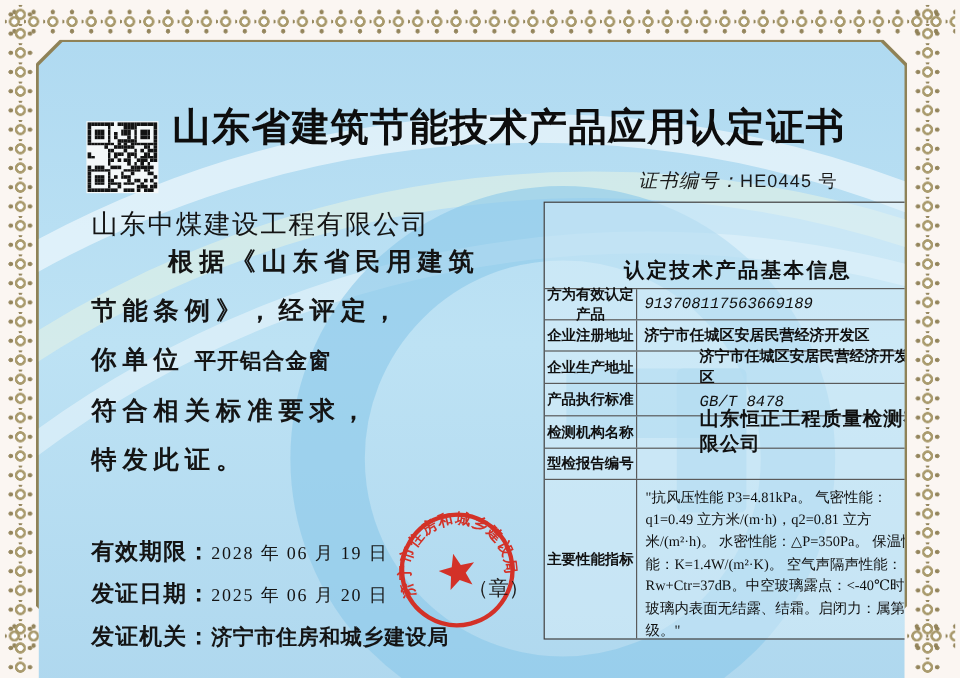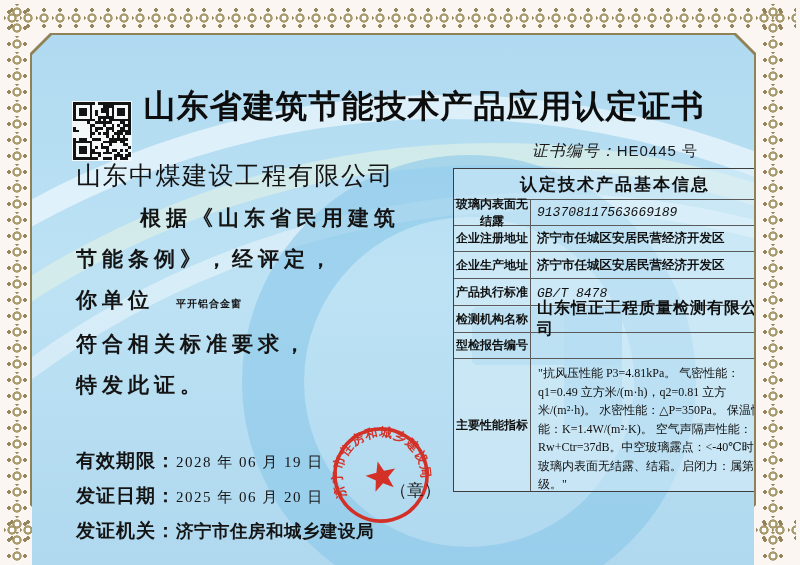--- a/index.html
+++ b/index.html
@@ -80,28 +80,28 @@
     font-family:"Liberation Sans","DejaVu Sans",sans-serif;
     font-weight:800;font-size:32px;letter-spacing:1px;color:#0d0d0d;
   }
   .cert-no{
     position:absolute;right:56px;top:106px;font-size:16px;color:#1a1a1a;
   }
   .cert-no .lbl{font-style:italic;letter-spacing:1px;margin-top:24px;}
   .cert-no .val{font-family:"Liberation Sans","DejaVu Sans",sans-serif;font-size:15px;letter-spacing:1px;}
 
   
-  .company{position:absolute;left:44px;top:124px;font-size:25px;letter-spacing:1.5px;color:#141414;}
+  .company{position:absolute;left:44px;top:137px;font-size:22px;letter-spacing:1.5px;color:#141414;}
   .statement{
     position:absolute;left:44px;top:163px;width:372px;
     font-size:21px;font-weight:600;letter-spacing:5px;line-height:41px;color:#141414;
   }
   .statement .indent{padding-left:64px;display:block;}
   .statement .ln{display:block;}
-  .product{font-size:10px;font-weight:600;letter-spacing:1px;margin-left:22px;}
+  .product{font-size:18px;font-weight:600;letter-spacing:1px;margin-left:8px;}
 
   .dates{position:absolute;left:44px;top:409px;line-height:34px;color:#141414;}
   .dates .lab{font-weight:700;font-size:19px;letter-spacing:1px;}
   .dates .val{font-size:15px;letter-spacing:1.5px;}
   .dates .val-strong{font-family:"Liberation Sans","DejaVu Sans",sans-serif;font-weight:700;font-size:17.5px;letter-spacing:.5px;}
   .stamp-note{position:absolute;left:358px;top:444px;font-size:17px;color:#222;z-index:3;}
 
   
   .seal{position:absolute;left:299px;top:390px;width:100px;height:100px;z-index:5;
         transform:rotate(-14deg);opacity:.95;mix-blend-mode:multiply;}
@@ -121,21 +121,21 @@
     font-size:12px;font-weight:700;letter-spacing:0;padding:1px;box-sizing:border-box;
   }
   .tval{
     flex:1;display:flex;align-items:center;padding:2px 6px;box-sizing:border-box;
     font-size:12.5px;font-weight:600;
   }
   .tval.mono{font-family:"Liberation Mono","DejaVu Sans Mono",monospace;font-weight:400;font-size:13px;font-style:italic;}
   .tval.low{align-items:flex-end;padding-bottom:4px;}
   .tval.big{font-size:16px;letter-spacing:1px;}
   .tval.perf{font-size:12px;line-height:18.5px;align-items:flex-start;padding:5px 7px;font-weight:400;}
-  .rh30{height:30px;} .rh26{height:26px;} .rh27{height:27px;} .rh133{height:133px;}
+  .rh30{height:30px;margin-top:41px;} .rh26{height:26px;} .rh27{height:27px;gap:46px;} .rh133{height:133px;}
   .remarks{border-top:1px solid #5a5a5a;padding:2px 8px 4px 8px;}
   .remarks .rtitle{text-align:center;font-size:15px;font-weight:800;letter-spacing:10px;line-height:19px;}
   .remarks .ritem{font-size:10.5px;font-weight:700;line-height:13.5px;letter-spacing:.2px;}
 </style>
 </head>
 <body>
 
 <div class="stage">
 
   <div class="orn orn-h orn-top"></div>
@@ -637,21 +637,21 @@
         <text font-size="12.5" font-weight="bold" fill="#d5281c" letter-spacing="1">
           <textPath href="#sealpath" startOffset="2">济宁市住房和城乡建设局</textPath>
         </text>
         <polygon fill="#d5281c" points="50,36 53.9,46.7 65.2,47.1 56.3,54 59.4,64.9 50,58.6 40.6,64.9 43.7,54 34.8,47.1 46.1,46.7"></polygon>
       </svg>
 
       <div class="itable">
         <div class="trow thead rh30">认定技术产品基本信息</div>
 
         <div class="trow rh26">
-          <div class="tlab">玻璃内表面无结露</div>
+          <div class="tlab">方为有效认定产品</div>
           <div class="tval mono">913708117563669189</div>
         </div>
 
         <div class="trow rh26">
           <div class="tlab">企业注册地址</div>
           <div class="tval">济宁市任城区安居民营经济开发区</div>
         </div>
 
         <div class="trow rh27">
           <div class="tlab">企业生产地址</div>

